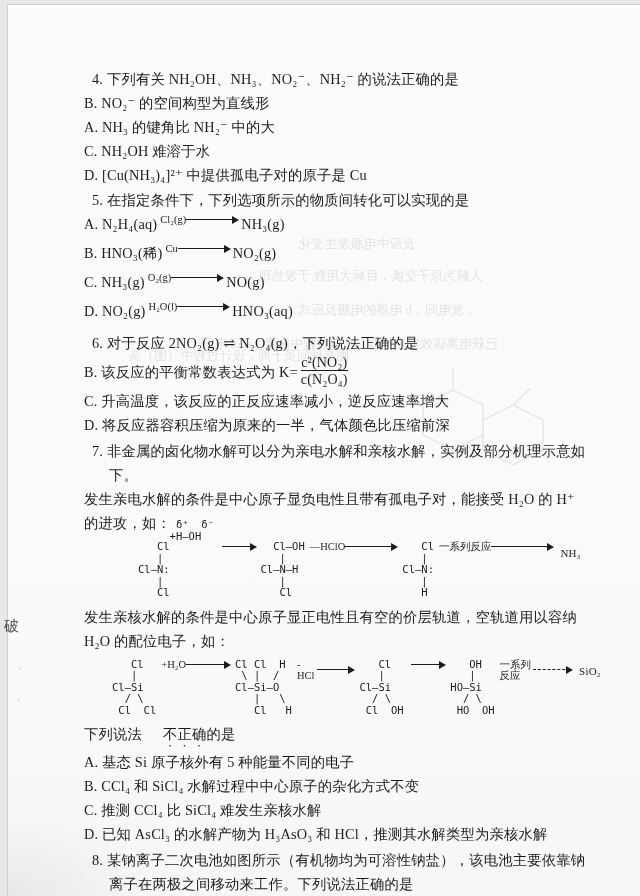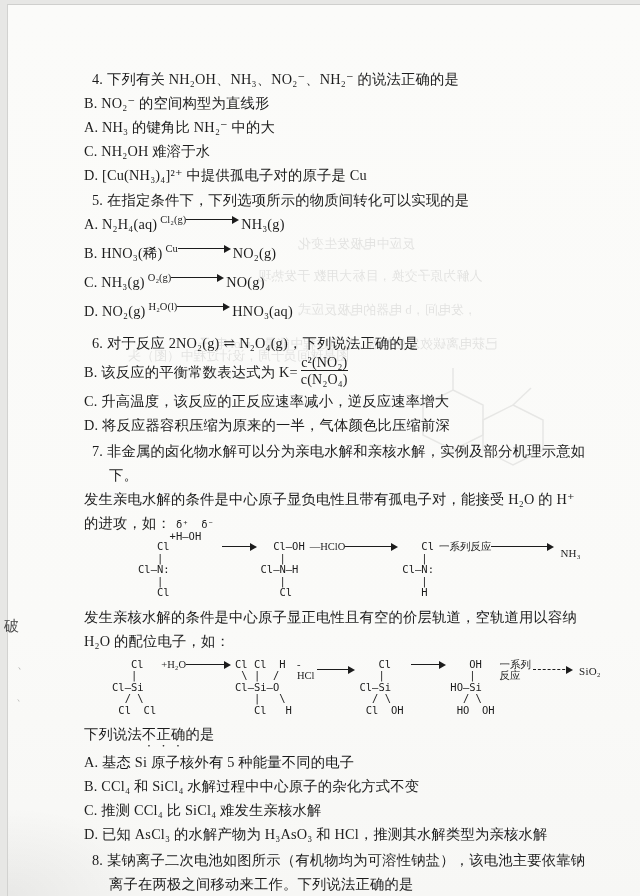--- a/index.html
+++ b/index.html
@@ -40,21 +40,21 @@
   .frac{display:inline-flex;flex-direction:column;align-items:center;vertical-align:middle;
     font-size:14px;line-height:15px;margin:0 3px;transform:translateY(-1px);}
   .frac .den{border-top:1.2px solid #1c1c1c;padding-top:1px;}
   
   .mech{display:flex;align-items:flex-start;margin:6px 0 6px 70px;}
   .mech2{margin-left:44px;}
   .struct{font-family:"DejaVu Sans Mono",monospace;font-size:10.5px;line-height:11.5px;white-space:pre;letter-spacing:0;}
   .mech .rxn{margin:0 5px;transform:none;}
   .mech .prod{font-size:11px;margin-left:2px;}
   .emph-under{-webkit-text-emphasis:filled dot;text-emphasis:filled dot;
-    -webkit-text-emphasis-position:under left;text-emphasis-position:under left;}
+    -webkit-text-emphasis-position:under left;text-emphasis-position:under left;margin-left:21px;}
   
   .bleed{position:absolute;color:#3a3a3a;opacity:.12;filter:blur(.7px);
     transform:scaleX(-1);font-size:13px;white-space:nowrap;pointer-events:none;}
   .marginal{position:absolute;left:-4px;top:612px;font-size:15px;color:#2a2a2a;opacity:.85;}
   .dot1{position:absolute;left:9px;top:656px;font-size:9px;opacity:.6;}
   .dot2{position:absolute;left:8px;top:688px;font-size:9px;opacity:.5;}
   .hex{position:absolute;opacity:.10;pointer-events:none;}
   .mb2{margin-bottom:2px;}
 </style>
 </head>

